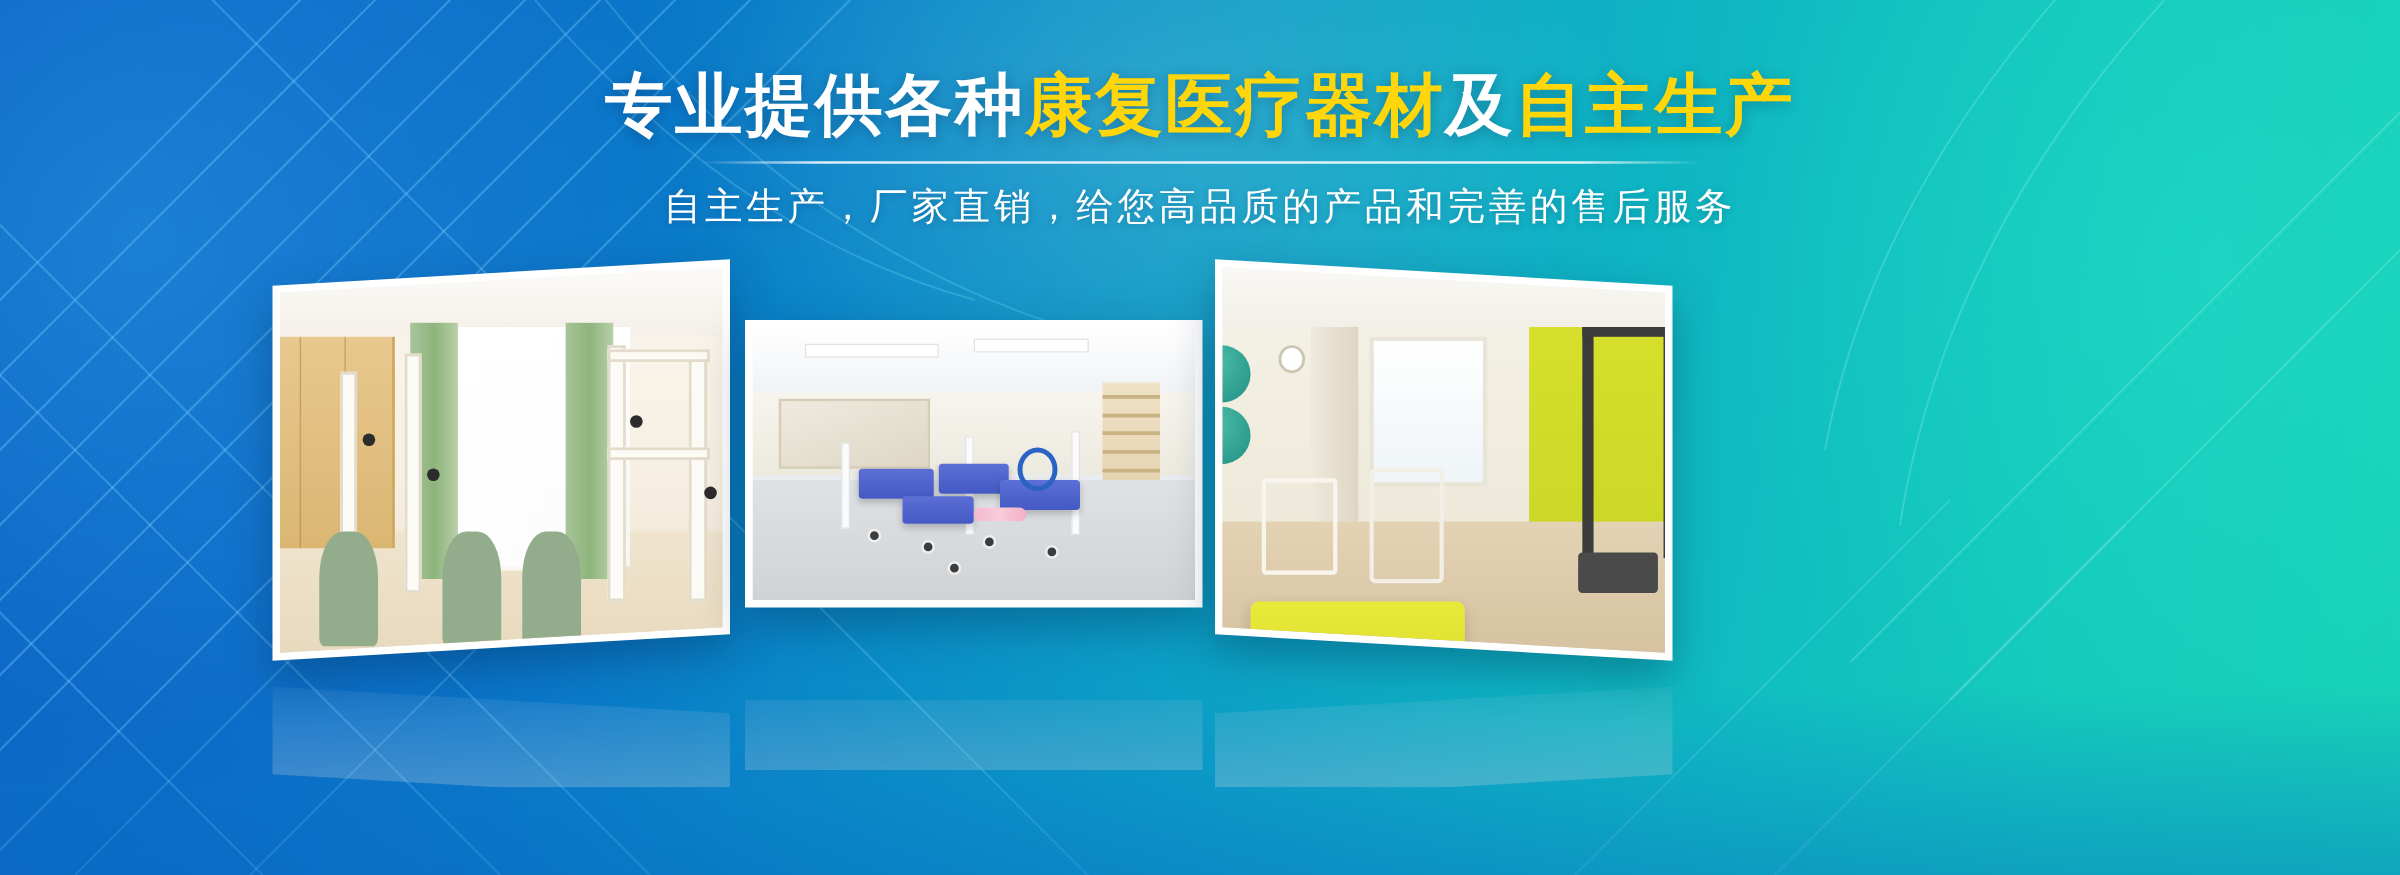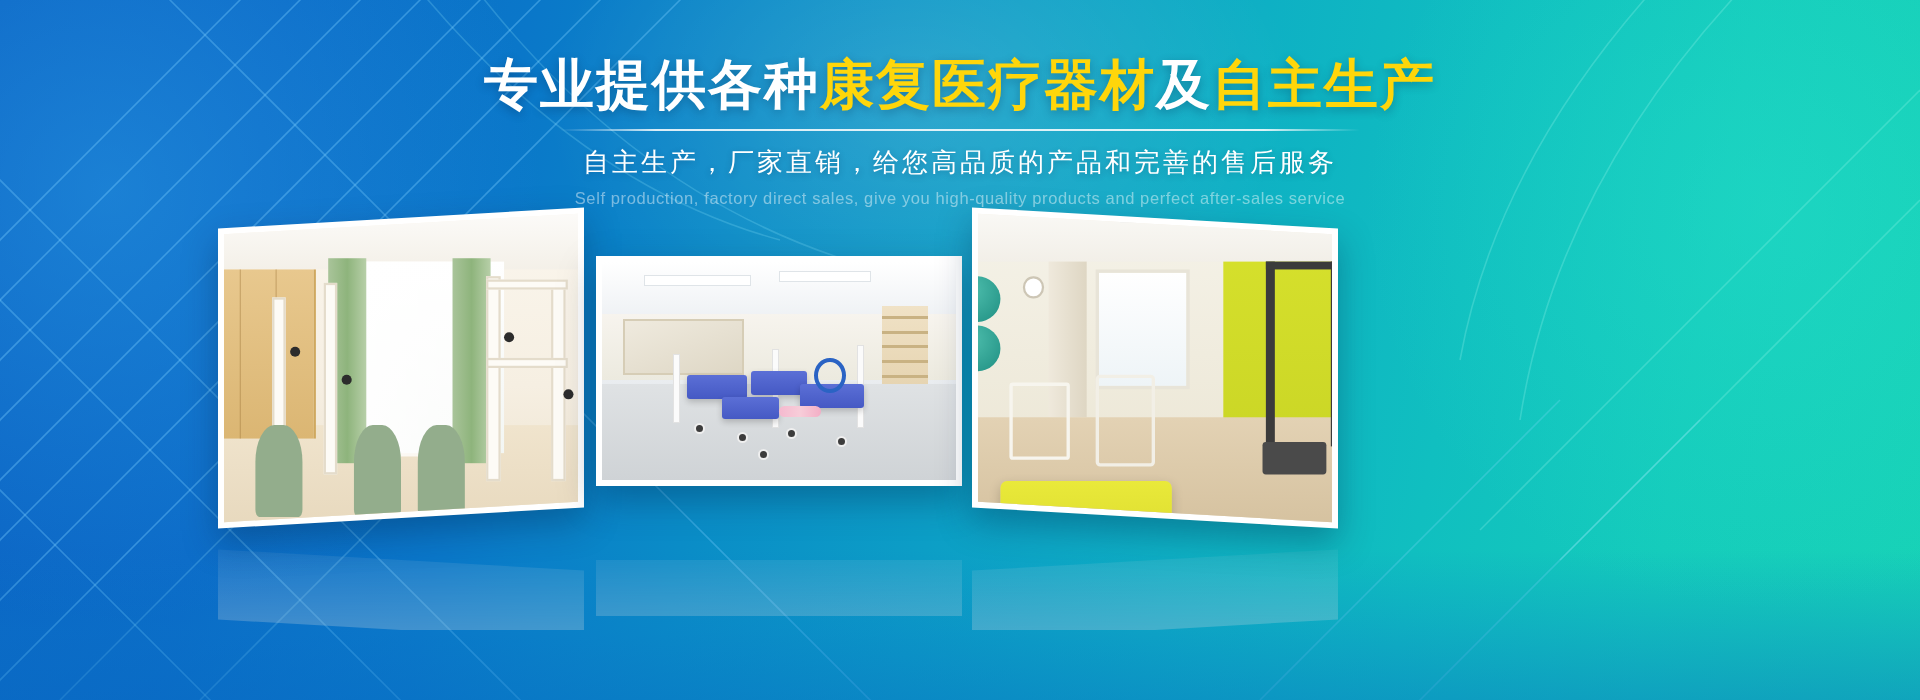--- a/index.html
+++ b/index.html
@@ -42,21 +42,21 @@
   .headline .w{ color:#ffffff; }
   .headline .y{ color:#ffd60a; }
 
   .divider{
     margin-top:16px; width:800px; height:2px;
     background:linear-gradient(90deg, rgba(255,255,255,0) 0%, rgba(255,255,255,.85) 12%,
                rgba(255,255,255,.85) 88%, rgba(255,255,255,0) 100%);
   }
 
   .sub-cn{
-    margin-top:14px; color:#ffffff; font-size:26px; letter-spacing:3px;
+    margin-top:14px; color:#ffffff; font-size:30px; letter-spacing:3px;
     white-space:nowrap; text-shadow:0 2px 6px rgba(0,40,80,.28);
   }
   .sub-en{
     margin-top:9px; color:rgba(255,255,255,.45); font-size:16.5px;
     letter-spacing:.6px; white-space:nowrap;
   }
 
   
   .photos{ position:absolute; left:0; top:0; width:1920px; height:700px; z-index:5; }
   .panel{
@@ -252,21 +252,20 @@
   </div>
 
   <div class="text-block">
     <div class="headline">
       <span class="w">专业提供各种</span><span class="y">康复医疗器材</span><span class="w">及</span><span class="y">自主生产</span>
     </div>
 
     <div class="divider"></div>
 
     <div class="sub-cn">自主生产，厂家直销，给您高品质的产品和完善的售后服务</div>
-    <div class="sub-en">Self production, factory direct sales, give you high-quality products and perfect after-sales service</div>
   </div>
 
   <div class="reflection">
     <div class="refl-bar rb-a"></div>
     <div class="refl-bar rb-b"></div>
     <div class="refl-bar rb-c"></div>
   </div>
 
   <div class="photos">
 

